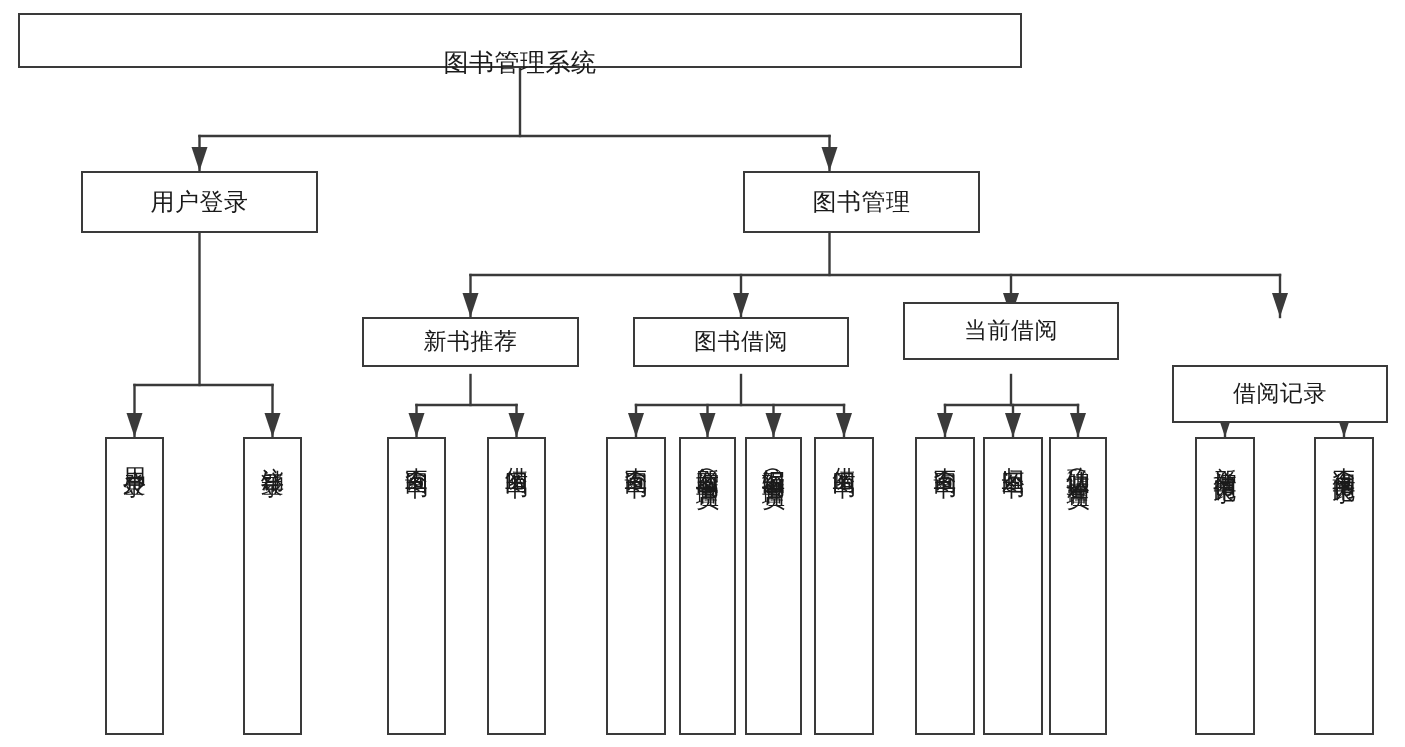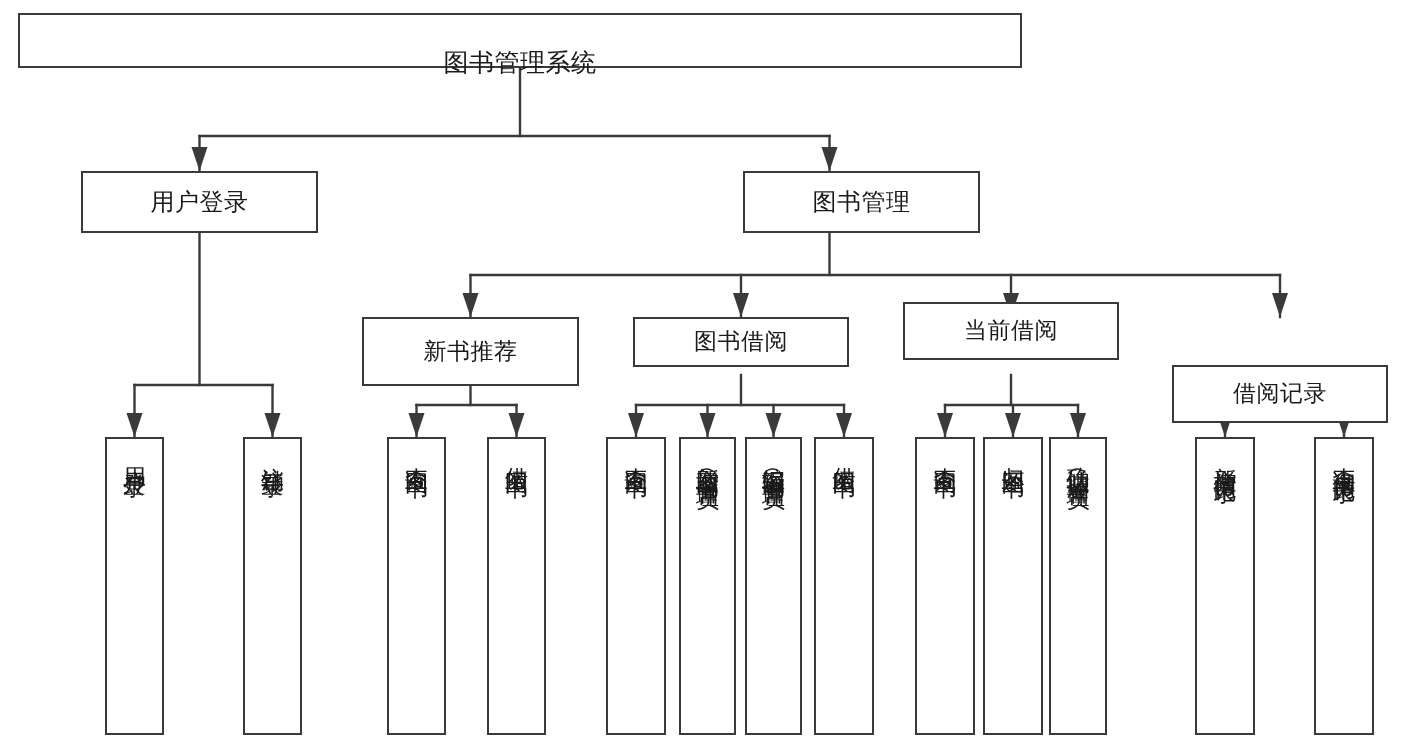--- a/index.html
+++ b/index.html
@@ -131,21 +131,21 @@
   <div id="node-layer">
       <div class="node horizontal" style="left: 18px; top: 13px; width: 1004px; height: 55px; border-color: rgb(58, 58, 58); background: rgb(255, 255, 255);">
         <span class="node-label" style="font-size: 25px; color: rgb(26, 26, 26); margin-top: 44px;">图书管理系统</span>
       </div>
       <div class="node horizontal" style="left: 81px; top: 171px; width: 237px; height: 62px; border-color: rgb(58, 58, 58); background: rgb(255, 255, 255);">
         <span class="node-label" style="font-size: 24px; color: rgb(26, 26, 26);">用户登录</span>
       </div>
       <div class="node horizontal" style="left: 711px; top: 171px; width: 237px; height: 62px; border-color: rgb(58, 58, 58); background: rgb(255, 255, 255); margin-left: 32px;">
         <span class="node-label" style="font-size: 24px; color: rgb(26, 26, 26);">图书管理</span>
       </div>
-      <div class="node horizontal" style="left: 362px; top: 317px; width: 217px; height: 69px; border-color: rgb(58, 58, 58); background: rgb(255, 255, 255);">
+      <div class="node horizontal" style="left: 362px; top: 317px; width: 217px; height: 50px; border-color: rgb(58, 58, 58); background: rgb(255, 255, 255);">
         <span class="node-label" style="font-size: 23px; color: rgb(26, 26, 26);">新书推荐</span>
       </div>
       <div class="node horizontal" style="left: 633px; top: 317px; width: 216px; height: 50px; border-color: rgb(58, 58, 58); background: rgb(255, 255, 255);">
         <span class="node-label" style="font-size: 23px; color: rgb(26, 26, 26);">图书借阅</span>
       </div>
       <div class="node horizontal" style="left: 903px; top: 302px; width: 216px; height: 58px; border-color: rgb(58, 58, 58); background: rgb(255, 255, 255);">
         <span class="node-label" style="font-size: 23px; color: rgb(26, 26, 26);">当前借阅</span>
       </div>
       <div class="node horizontal" style="left: 1172px; top: 317px; width: 216px; height: 58px; border-color: rgb(58, 58, 58); background: rgb(255, 255, 255); margin-top: 48px;">
         <span class="node-label" style="font-size: 23px; color: rgb(26, 26, 26);">借阅记录</span>

